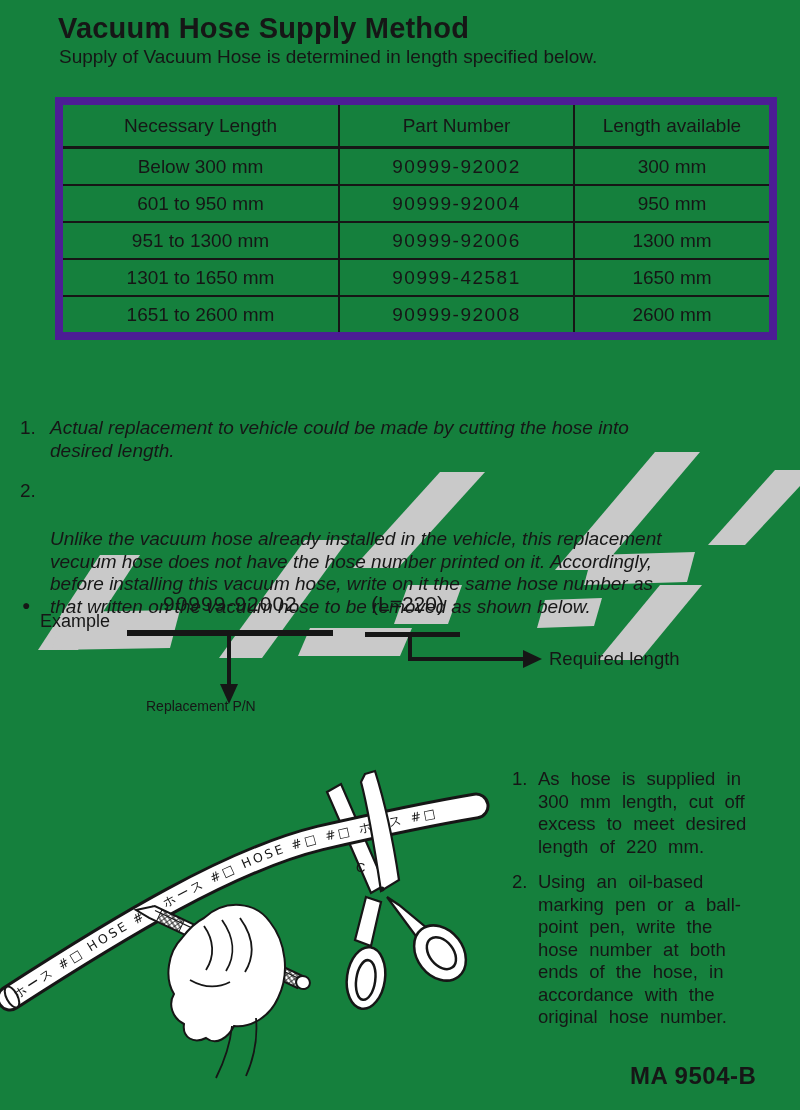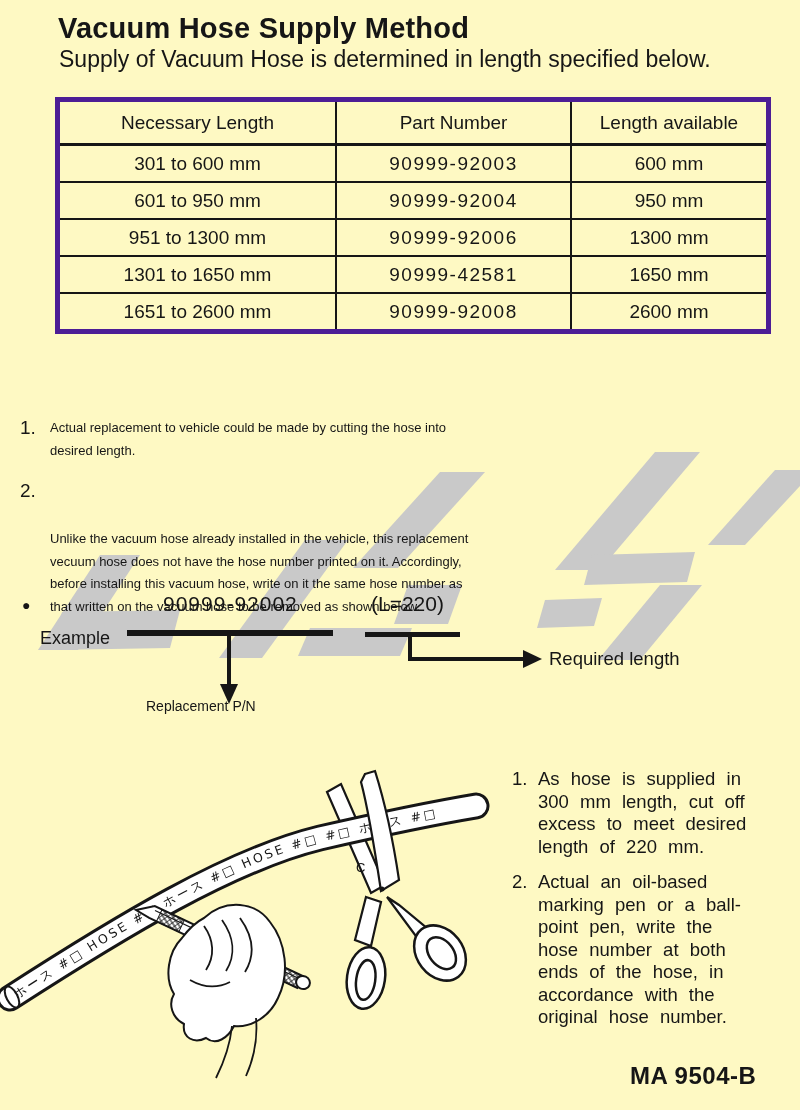--- a/index.html
+++ b/index.html
@@ -1,47 +1,47 @@
 <!DOCTYPE html>
 <html><head>
 <meta charset="utf-8">
 <style>
   html,body { margin:0; padding:0; background:#ffffff; }
   .page {
-    position:relative; width:800px; height:1110px; background:#fef9c3;
+    position:relative; width:800px; height:1110px; background:#15803d;
     font-family:"Liberation Sans", sans-serif; color:#161616; overflow:hidden;
   }
   .abs { position:absolute; }
 
   
   .title { left:58px; top:12px; font-size:29px; font-weight:bold; letter-spacing:0.2px; margin:0; }
-  .subtitle { left:59px; top:46px; font-size:23px;text-align:right; }
+  .subtitle { left:59px; top:46px; font-size:19px;text-align:right; }
 
   
   .supply-table {
     position:absolute; left:55px; top:97px; width:702px;
     border-collapse:collapse; table-layout:fixed;
-    border:5px solid #4c1d95;
+    border:8px solid #4c1d95;
   }
   .supply-table th, .supply-table td {
     border:2.5px solid #161616; text-align:center; font-size:19px; font-weight:400;
     padding:0; vertical-align:middle; color:#161616;
   }
   .supply-table thead th { height:41px; border-bottom-width:3.5px; }
   .supply-table tbody td { height:35px; }
   .col1 { width:275px; } .col2 { width:233px; } .col3 { width:194px; }
   .pn { letter-spacing:1.5px; }
 
   
   .note-num { font-size:19px; }
-  .note-text { font-size:13px; line-height:22.5px; white-space:pre-line; }
+  .note-text { font-size:19px; line-height:22.5px; white-space:pre-line;font-style:italic; }
 
   
   .ex-bullet { left:22px; top:597px; font-size:14px; }
-  .ex-label { left:40px; top:628px; font-size:18px; }
+  .ex-label { left:40px; top:611px; font-size:18px; }
   .ex-pn { left:163px; top:592px; font-size:21px; letter-spacing:1px; }
   .ex-len { left:371px; top:592px; font-size:21px; }
   .ex-pn-label { left:146px; top:698px; font-size:14px; }
   .ex-len-label { left:549px; top:648px; font-size:18.5px; }
 
   
   .instr { position:absolute; left:512px; width:268px; }
   .instr-num { position:absolute; left:0; top:0; font-size:18.5px; }
   .instr-text { margin-left:26px; font-size:18.5px; line-height:22.5px;
                 white-space:pre-line; word-spacing:6px; }
@@ -77,23 +77,23 @@
   <table class="supply-table">
     <thead>
       <tr>
         <th class="col1">Necessary Length</th>
         <th class="col2">Part Number</th>
         <th class="col3">Length available</th>
       </tr>
     </thead>
     <tbody>
       <tr>
-        <td>301 to 600 mm</td>
-        <td class="pn">90999-92003</td>
-        <td>600 mm</td>
+        <td>Below 300 mm</td>
+        <td class="pn">90999-92002</td>
+        <td>300 mm</td>
       </tr>
       <tr>
         <td>601 to 950 mm</td>
         <td class="pn">90999-92004</td>
         <td>950 mm</td>
       </tr>
       <tr>
         <td>951 to 1300 mm</td>
         <td class="pn">90999-92006</td>
         <td>1300 mm</td>
@@ -200,21 +200,21 @@
 
   <div class="instr" style="top:768px;">
     <span class="instr-num">1.</span>
     <div class="instr-text">As hose is supplied in
 300 mm length, cut off
 excess to meet desired
 length of 220 mm.</div>
   </div>
   <div class="instr" style="top:871px;">
     <span class="instr-num">2.</span>
-    <div class="instr-text">Actual an oil-based
+    <div class="instr-text">Using an oil-based
 marking pen or a ball-
 point pen, write the
 hose number at both
 ends of the hose, in
 accordance with the
 original hose number.</div>
   </div>
 
   <div class="abs doc-code">MA 9504-B</div>
 

